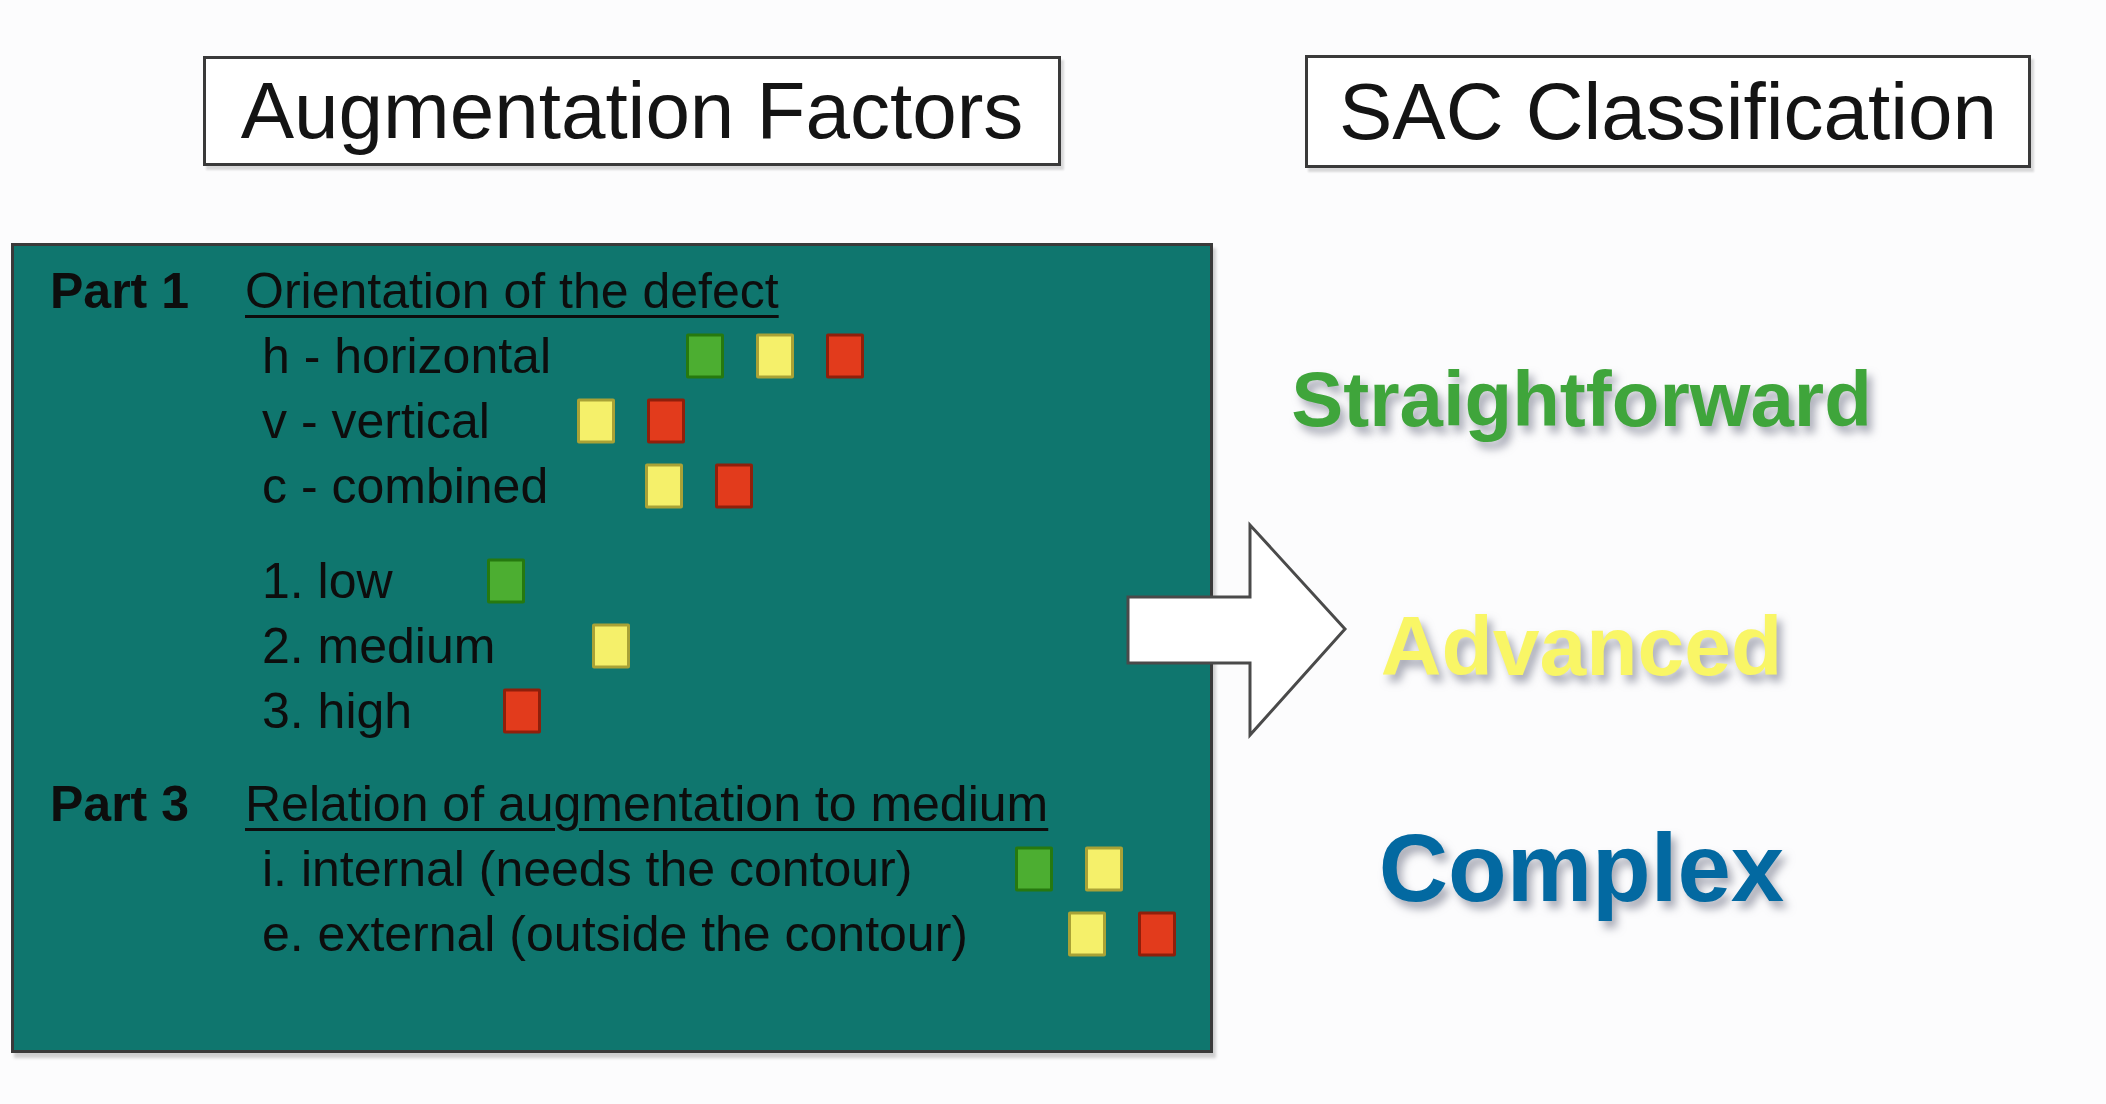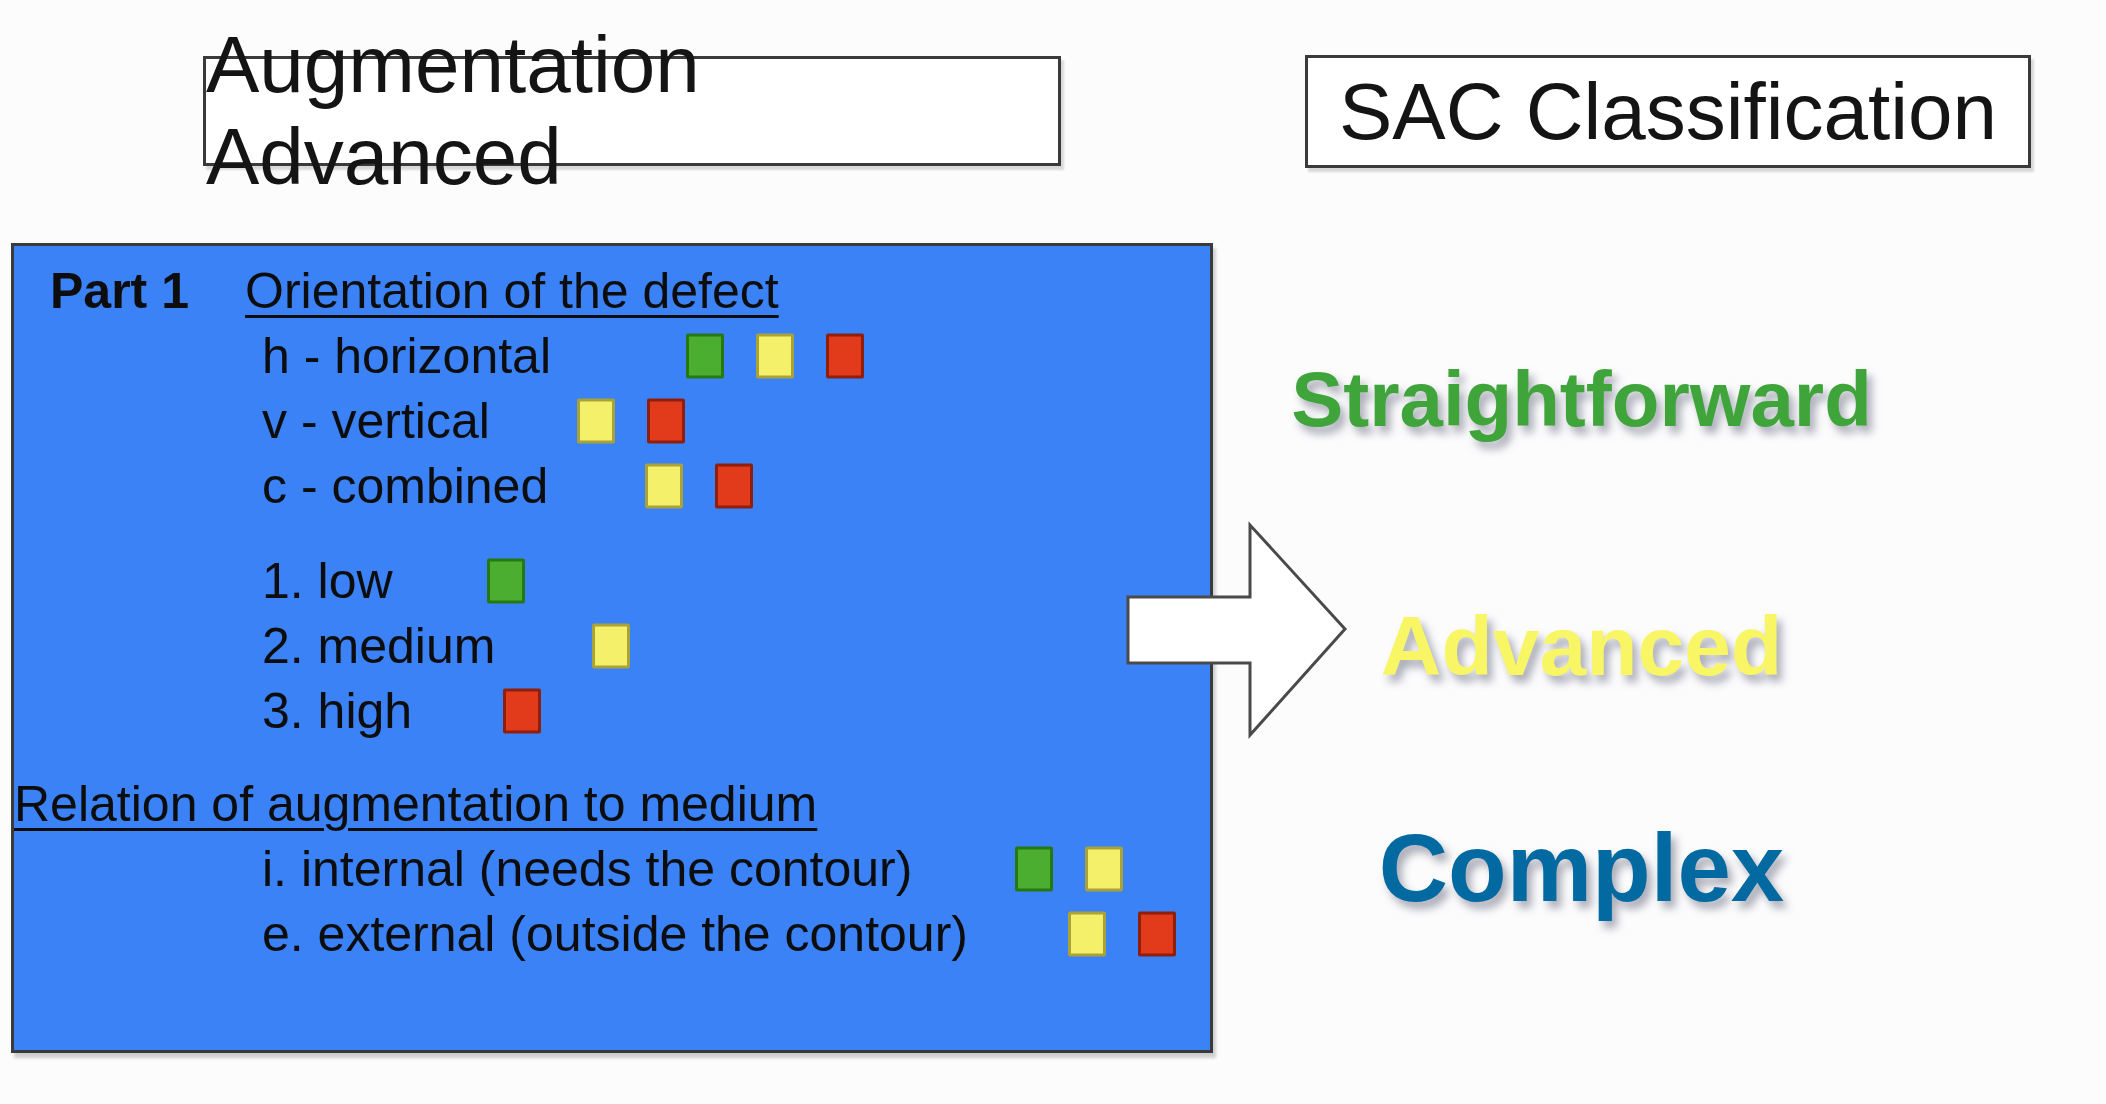--- a/index.html
+++ b/index.html
@@ -22,21 +22,21 @@
     letter-spacing:0px;
     color:#141414;
   }
   .title-box.left{left:203px;top:56px;width:852px;height:104px;}
   .title-box.right{left:1305px;top:55px;width:720px;height:107px;}
 
   
   .main-box{
     position:absolute;
     left:11px;top:243px;width:1196px;height:792px;
-    background:#3b82f6;
+    background:#0f766e;
     border:3px solid #3a3a3a;
     box-shadow:3px 5px 3px rgba(0,0,0,0.18);
     padding-top:12px;
     box-sizing:content-box;
     font-size:50px;
   }
   .part-row{height:65px;display:flex;align-items:center;position:relative;}
   .part-label{
     width:195px;padding-left:36px;font-weight:bold;flex:0 0 auto;color:#0d0d0d;
   }
@@ -78,21 +78,21 @@
   .cls-0{top:360px;font-size:78px;}
   .cls-1{top:604px;font-size:84px;}
   .cls-2{top:820px;font-size:96px;}
 </style>
 </head>
 <body>
 
 <div class="canvas">
 
   <div class="title-box left">
-    <span>Augmentation Advanced</span>
+    <span>Augmentation Factors</span>
   </div>
   <div class="title-box right">
     <span>SAC Classification</span>
   </div>
 
   <div class="main-box">
 
     <div class="part-row">
       <span class="part-label">Part 1</span>
       <span class="part-header">Orientation of the defect</span>
@@ -137,20 +137,21 @@
     <div class="item-row" style="--sq:489px;">
       <span class="item-label">3. high</span>
       <span class="squares">
           <span class="sq" style="background: rgb(226, 59, 28); border-color: rgb(143, 31, 11);"></span>
         </span>
     </div>
 
     <div class="spacer-b"></div>
 
     <div class="part-row">
+      <span class="part-label">Part 3</span>
       <span class="part-header">Relation of augmentation to medium</span>
     </div>
     <div class="item-row" style="--sq:1001px;">
       <span class="item-label">i. internal (needs the contour)</span>
       <span class="squares">
           <span class="sq" style="background: rgb(76, 174, 49); border-color: rgb(38, 121, 15);"></span>
           <span class="sq" style="background: rgb(245, 240, 106); border-color: rgb(169, 162, 54);"></span>
         </span>
     </div>
     <div class="item-row" style="--sq:1054px;">

